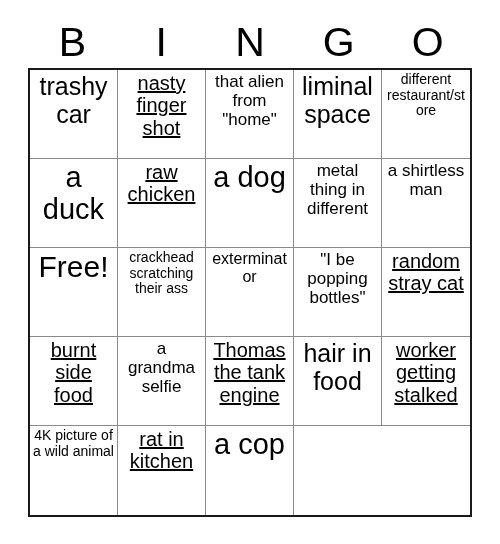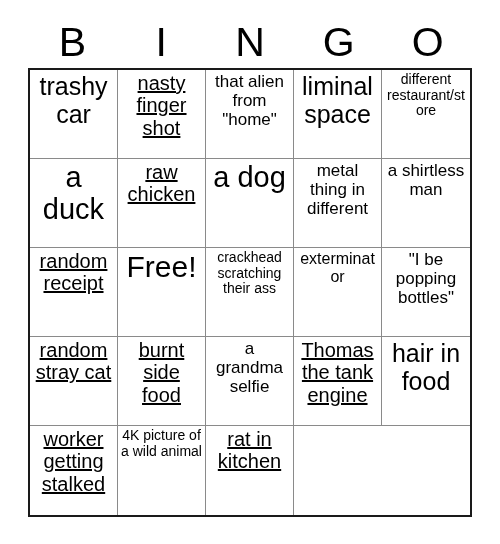--- a/index.html
+++ b/index.html
@@ -132,23 +132,20 @@
       <div class="cell">
         <span class="cell-text fs-xl">a dog</span>
       </div>
       <div class="cell">
         <span class="cell-text fs-sm">metal thing in different</span>
       </div>
       <div class="cell">
         <span class="cell-text fs-sm">a shirtless man</span>
       </div>
       <div class="cell">
-        <span class="cell-text fs-md">random receipt</span>
-      </div>
-      <div class="cell">
         <span class="cell-text fs-free">Free!</span>
       </div>
       <div class="cell">
         <span class="cell-text fs-xs">crackhead scratching their ass</span>
       </div>
       <div class="cell">
         <span class="cell-text fs-xxs">exterminator</span>
       </div>
       <div class="cell">
         <span class="cell-text fs-sm">"I be popping bottles"</span>
@@ -170,15 +167,18 @@
       </div>
       <div class="cell">
         <span class="cell-text fs-md">worker getting stalked</span>
       </div>
       <div class="cell">
         <span class="cell-text fs-xs">4K picture of a wild animal</span>
       </div>
       <div class="cell">
         <span class="cell-text fs-md">rat in kitchen</span>
       </div>
+      <div class="cell">
+        <span class="cell-text fs-xl">a cop</span>
+      </div>
     </div>
 
 </div>
 
 </body></html>

